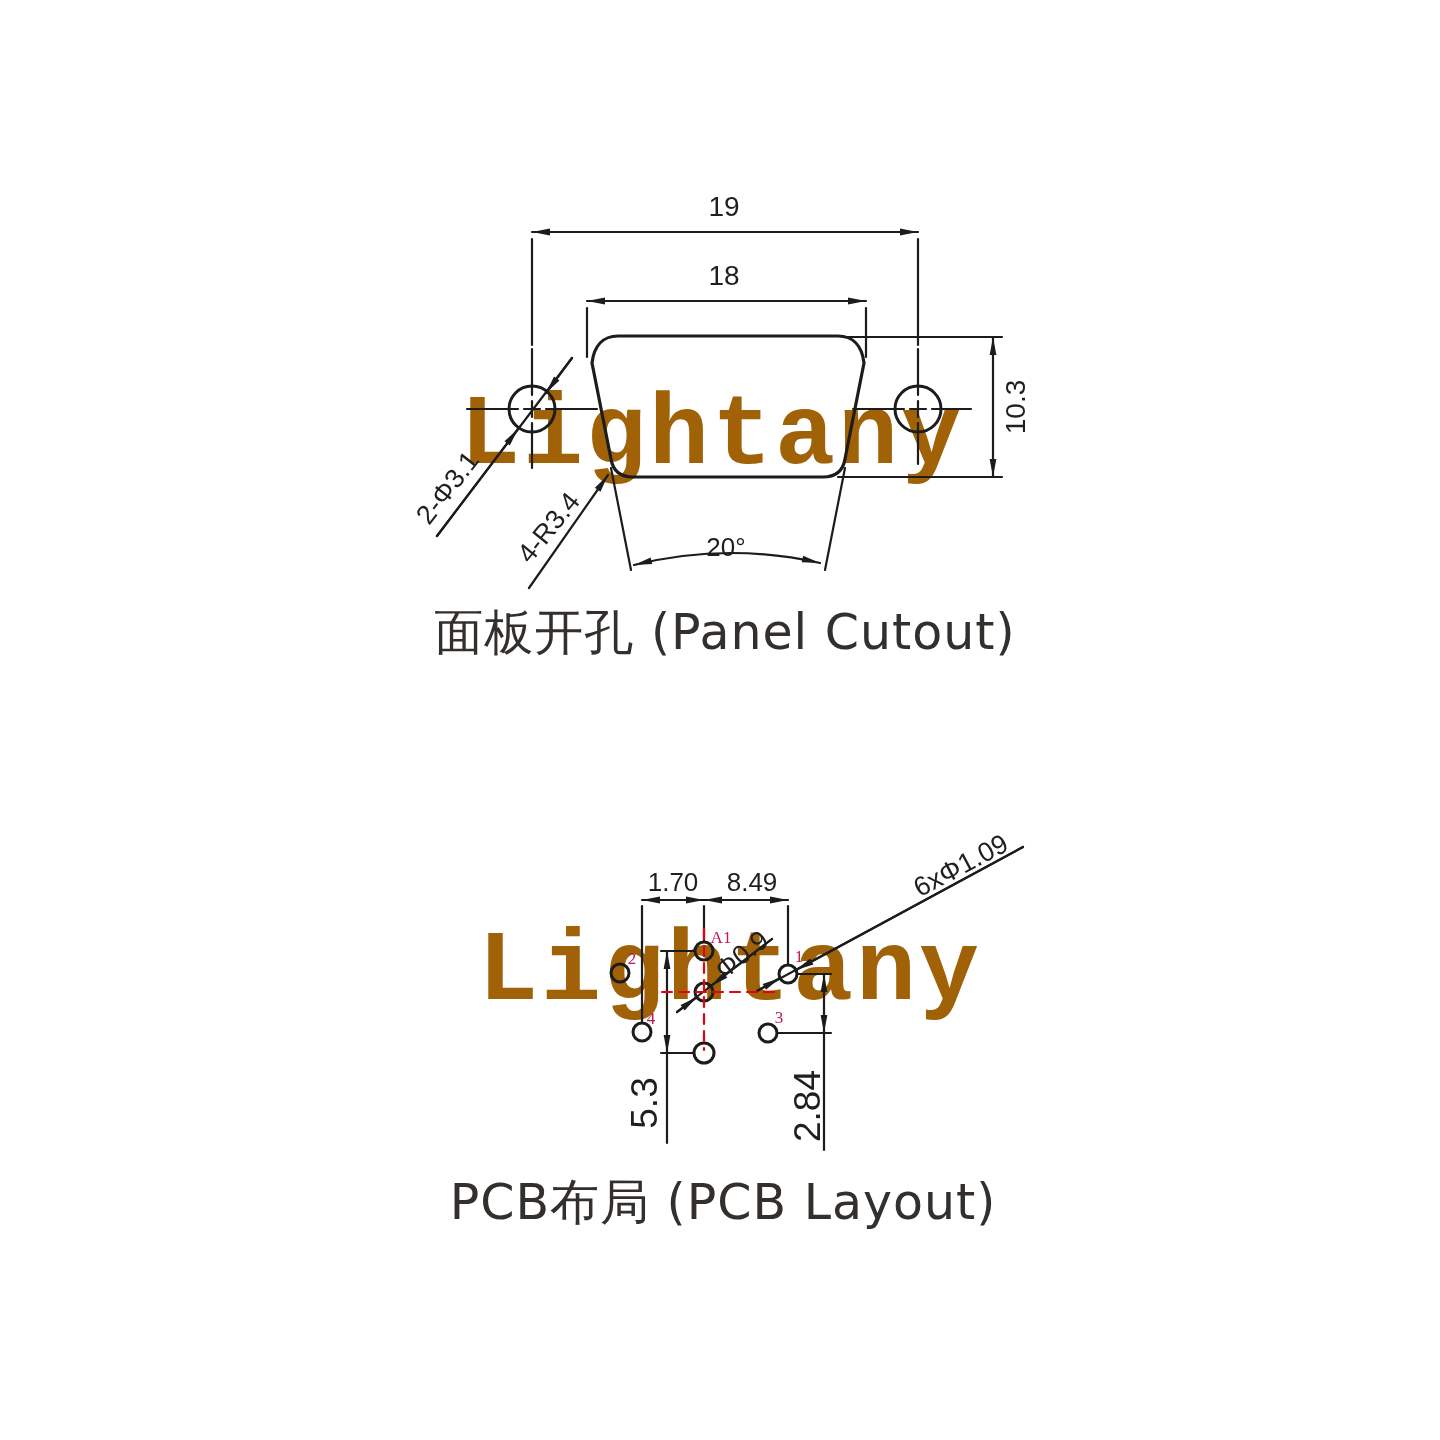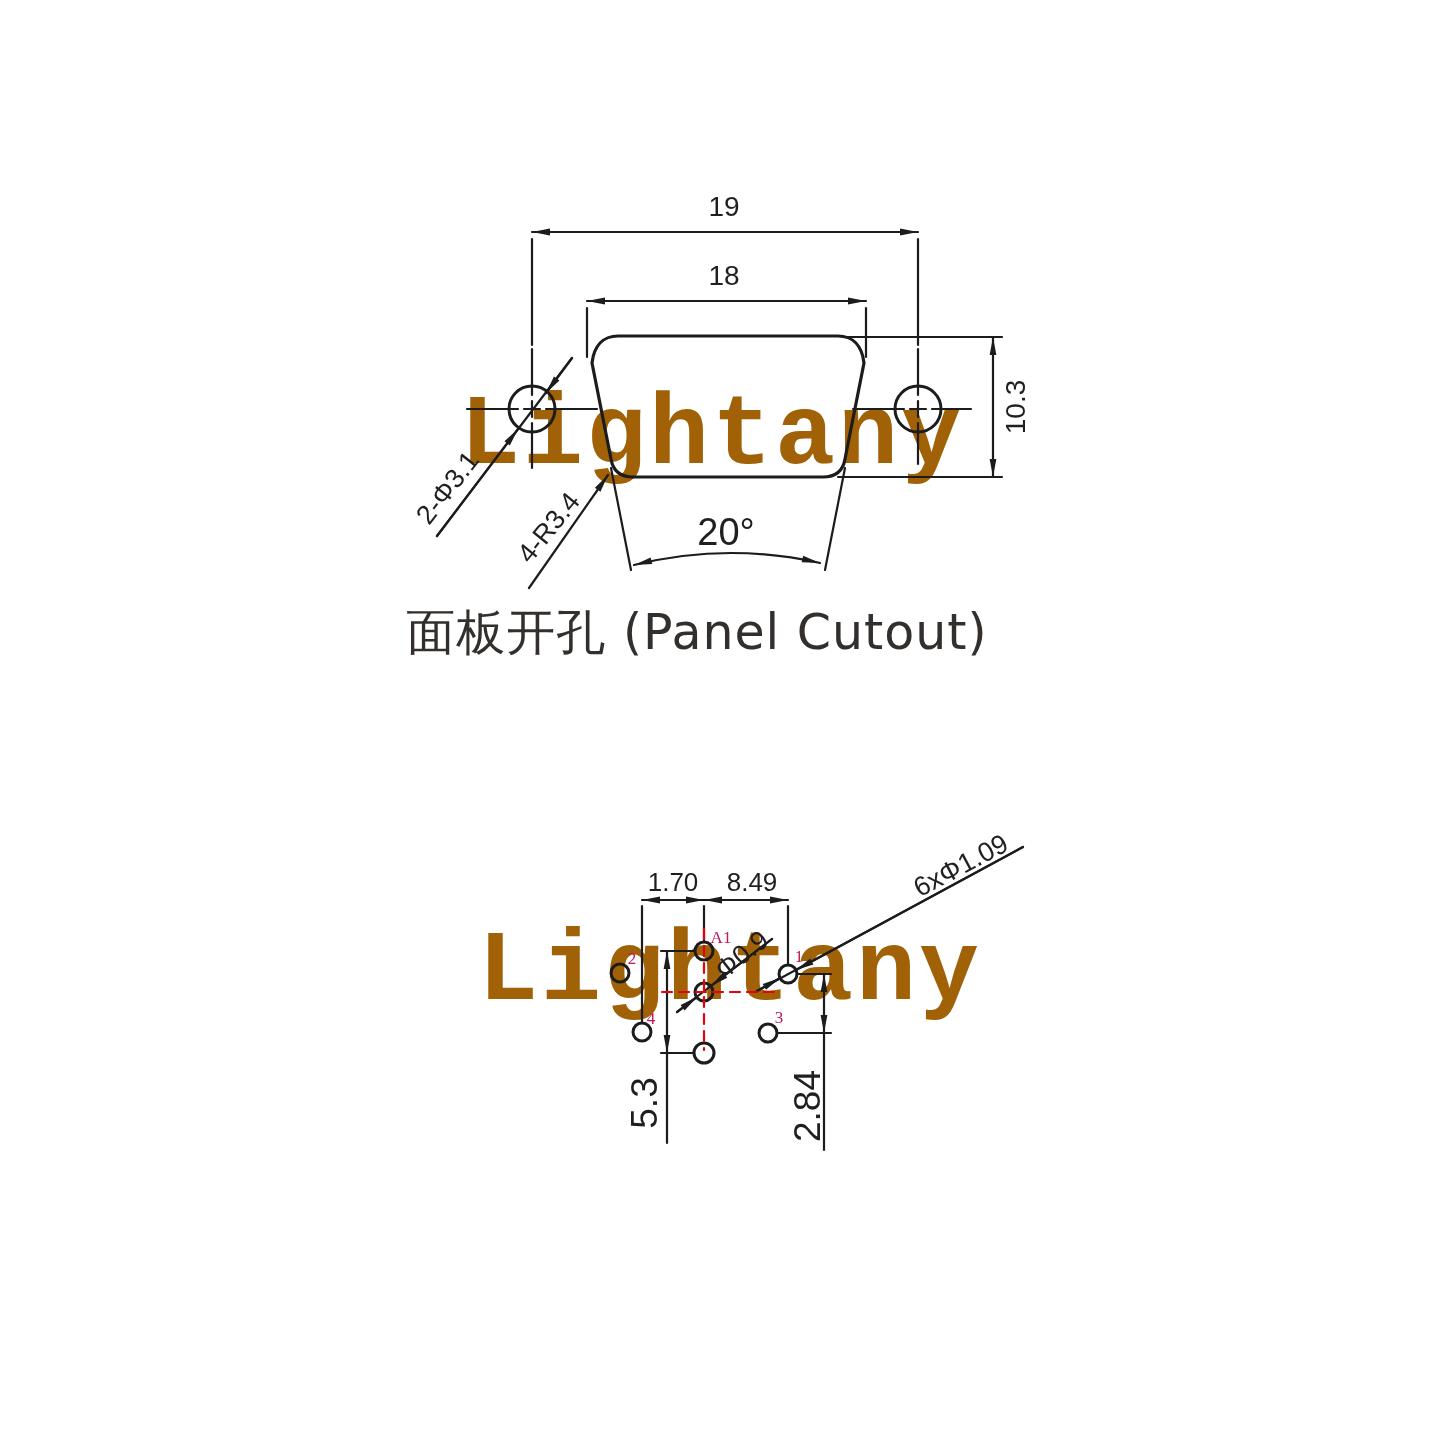--- a/index.html
+++ b/index.html
@@ -18,20 +18,21 @@
     position:absolute;transform:translate(-50%,-50%) rotate(var(--r,0deg));
     white-space:nowrap;z-index:2;color:#1f1f1f;line-height:1;
   }
   .dim{font-size:28px;}
   .dim-sm{font-size:26px;}
   .dim-lg{font-size:37px;}
   .pin{font-size:17px;color:#be185d;font-family:"Liberation Serif", serif;}
   .title{
     font-size:49px;color:#332f2c;letter-spacing:1px;
     font-family:"DejaVu Sans", sans-serif;
+    margin-left:28px;
   }
 </style>
 </head>
 <body>
 
 <div class="canvas">
 
   <div class="watermark" style="left:712px;top:436px">Lightany</div>
   <div class="watermark" style="left:730px;top:972px">Lightany</div>
 
@@ -149,32 +150,33 @@
       <g stroke="#e8000d" stroke-width="2.2" stroke-dasharray="10 7">
         <line x1="704" y1="929" x2="704" y2="1050"></line>
         <line x1="662" y1="992" x2="776" y2="992"></line>
       </g>
     </g>
   </svg>
 
   <div class="lbl dim" style="left:724px;top:207px">19</div>
   <div class="lbl dim" style="left:724px;top:276px">18</div>
   <div class="lbl dim" style="left:1016px;top:407px;--r:-90deg">10.3</div>
-  <div class="lbl dim" style="left:726px;top:532px;font-size:38px">20°</div>
+  <div class="lbl dim" style="left:726px;top:547px;font-size:26px">20°</div>
   <div class="lbl dim-sm lbl" style="left:448px;top:488px;--r:-52deg;font-size:27px">2-Φ3.1</div>
   <div class="lbl dim-sm lbl" style="left:549px;top:528px;--r:-51deg;font-size:27px">4-R3.4</div>
   <div class="lbl title" style="left:697px;top:632px">面板开孔 (Panel Cutout)</div>
 
   <div class="lbl dim-sm" style="left:673px;top:882px">1.70</div>
   <div class="lbl dim-sm" style="left:752px;top:882px">8.49</div>
   <div class="lbl dim-lg" style="left:644px;top:1103px;--r:-90deg">5.3</div>
   <div class="lbl dim-lg" style="left:807px;top:1106px;--r:-90deg">2.84</div>
   <div class="lbl dim-sm" style="left:961px;top:866px;--r:-28deg;font-size:27px">6xΦ1.09</div>
   <div class="lbl dim-sm" style="left:742px;top:955px;--r:-38deg;font-size:27px">Φ0.9</div>
 
   <div class="lbl pin" style="left:721px;top:937px">A1</div>
   <div class="lbl pin" style="left:799px;top:956px">1</div>
   <div class="lbl pin" style="left:632px;top:958px">2</div>
   <div class="lbl pin" style="left:779px;top:1017px">3</div>
   <div class="lbl pin" style="left:651px;top:1018px">4</div>
 
+  <div class="lbl title" style="left:695px;top:1202px">PCB布局 (PCB Layout)</div>
 
 </div>
 
 </body></html>

